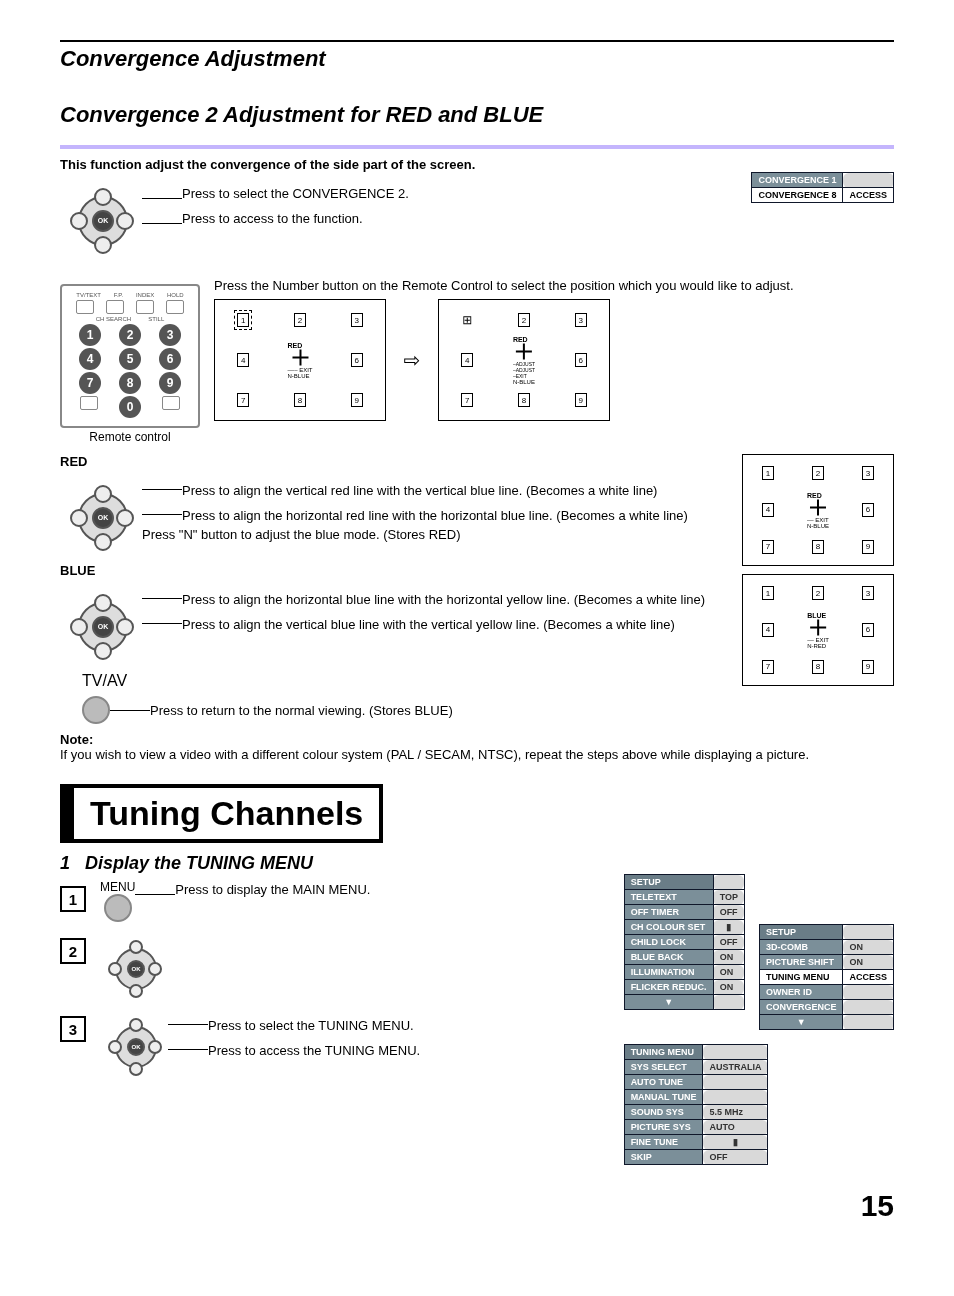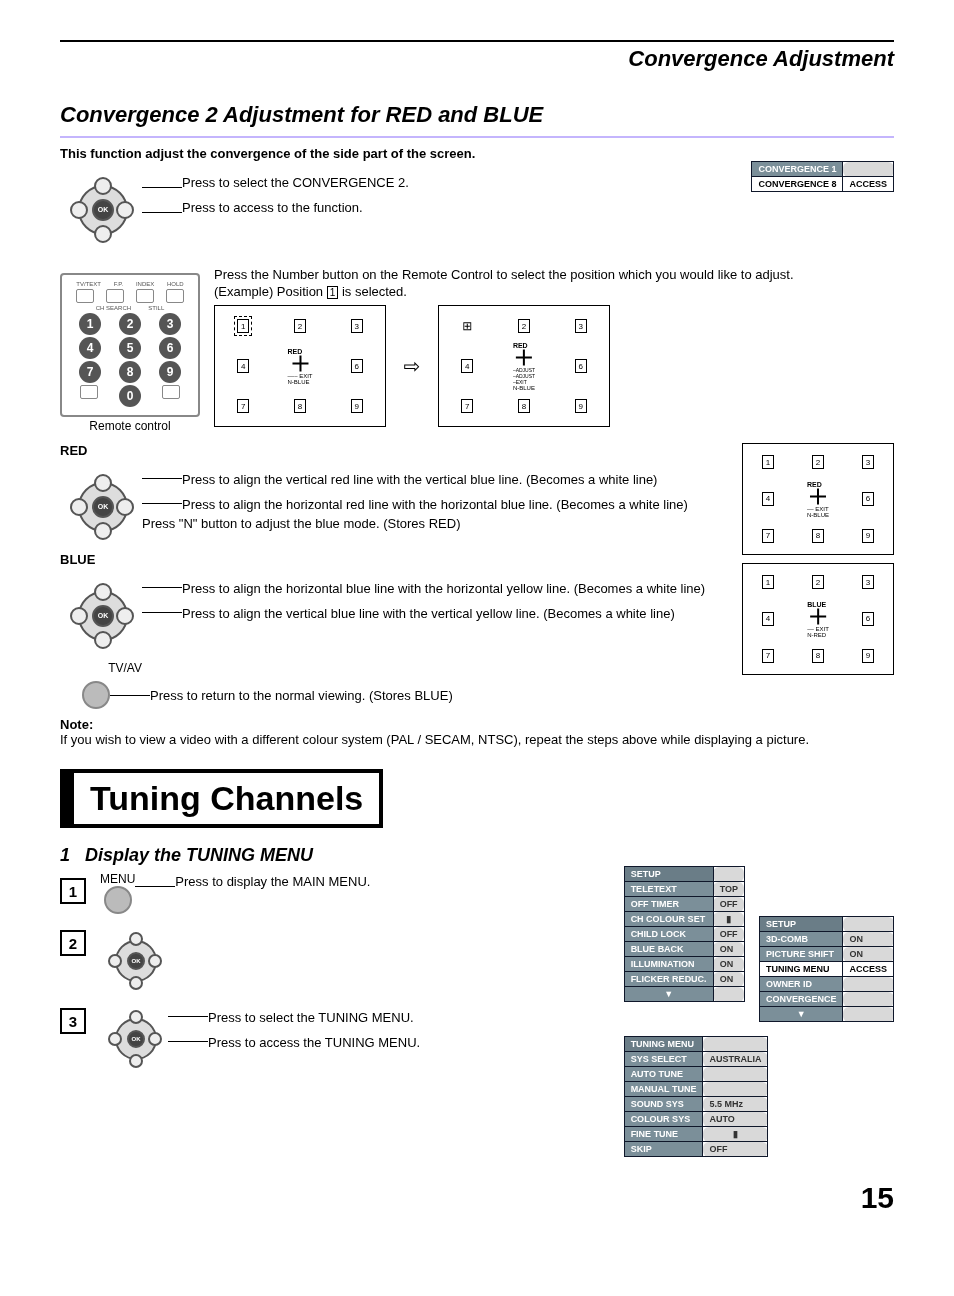--- a/index.html
+++ b/index.html
@@ -1,18 +1,18 @@
 <!DOCTYPE html>
 <html><head>
 <meta charset="utf-8">
 <style>
 body { font-family: Arial, Helvetica, sans-serif; background:#fff; margin:0; padding:40px 60px;}
 .hr-top { border-top:2px solid #000; margin-bottom:4px;}
-.header-right { text-align:right; font-size:22px; font-weight:bold; font-style:italic;}
-.subhead { font-size:22px; font-weight:bold; font-style:italic; border-bottom:2px solid #c4b5fd; padding-bottom:8px; margin-top:30px;}
+.header-right { font-size:22px; font-weight:bold; font-style:italic;}
+.subhead { font-size:22px; font-weight:bold; font-style:italic; border-bottom:4px solid #c4b5fd; padding-bottom:17px; margin-top:30px;}
 .intro { font-weight:bold; font-size:13px; margin-top:8px;}
 .row { display:flex; align-items:flex-start; margin-top:6px;}
 .txt { font-size:13px; margin:2px 0; }
 .note { font-size:13px; margin-top:8px;}
 .note b { font-weight:bold;}
 .bold-small { font-weight:bold; font-size:13px;}
 
 .pad-icon { width:70px; height:80px; position:relative; margin:4px 6px;}
 .pad-icon .circle { position:absolute; border-radius:50%; border:2px solid #555; background:#eee;}
 .pad-icon .big { width:46px; height:46px; left:12px; top:14px; background:#ddd;}
@@ -46,29 +46,29 @@
 .menu-table { border-collapse:collapse; font-size:9px;}
 .menu-table td { background:#7b8f99; color:#fff; padding:2px 6px; border:1px solid #0f172a; font-weight:bold;}
 .menu-table td.val { background:#d9d9d9; color:#333;border-radius:6px;}
 .menu-table td.white { background:#fff; color:#000; font-weight:bold;}
 .menu-table td.header { background:#6a7d87;}
 .menu-table .arrow-cell { text-align:center;}
 
 .big-title-box { border:4px solid #000; border-left:14px solid #000; padding:6px 16px; margin-top:22px; display:inline-block;}
 .big-title { font-size:34px; font-weight:bold;}
 
-.step-head { font-size:18px; font-weight:bold; font-style:italic; margin-top:17px;}
+.step-head { font-size:18px; font-weight:bold; font-style:italic; margin-top:10px;}
 .step-num-box { border:2px solid #000; width:22px;height:22px; display:inline-flex;align-items:center;justify-content:center; font-weight:bold; font-size:15px; margin-right:14px; margin-top:6px;}
 .step-row { display:flex; align-items:flex-start; margin-top:6px;}
 .menu-btn-sm { width:24px;height:24px; border-radius:50%; background:#bbb; border:2px solid #888; display:inline-block;}
 .pagenum { text-align:right; font-size:30px; font-weight:bold; margin-top:24px;}
 .col-right { margin-left:auto;}
 .flex { display:flex; gap:14px; align-items:flex-start;}
 .section-gap { height:8px;}
-.tvav-label{font-size:12px; text-align:right;}
+.tvav-label{font-size:16px; text-align:left;}
 </style>
 </head>
 <body>
 
 
 
 <div class="hr-top"></div>
 <div class="header-right">Convergence Adjustment</div>
 
 <div class="subhead">Convergence 2 Adjustment for RED and BLUE</div>
@@ -152,21 +152,20 @@
       <div class="numrow">
           <span class="sq"></span>
           <span class="numbtn">0</span>
           <span class="sq"></span>
         </div>
     </div>
     <div class="remote-caption">Remote control</div>
   </div>
   <div style="flex:1;">
     <div class="txt">Press the Number button on the Remote Control to select the position which you would like to adjust.</div>
-    <div class="txt"><span>(Example) Position</span> <span class="num" style="border:1px solid #000;padding:0 2px;font-size:10px;">1</span><span> is selected.</span></div>
     <div class="flex" style="align-items:center; margin-top:6px;">
       <div class="gridbox">
         <div class="cell">
             <span class="sel"><span class="num">1</span></span>
           </div>
           <div class="cell">
             <span class="num">2</span>
           </div>
           <div class="cell">
             <span class="num">3</span>
@@ -506,21 +505,21 @@
           </tr>
     <tr>
             <td>MANUAL TUNE</td>
             <td class="val"></td>
           </tr>
     <tr>
             <td>SOUND  SYS</td>
             <td class="val">5.5 MHz</td>
           </tr>
     <tr>
-            <td>COLOUR  SYS</td>
+            <td>PICTURE  SYS</td>
             <td class="val">AUTO</td>
           </tr>
     <tr>
             <td>FINE  TUNE</td>
             <td class="val" style="text-align:center;">▮</td>
           </tr>
     <tr>
             <td>SKIP</td>
             <td class="val">OFF</td>
           </tr>

